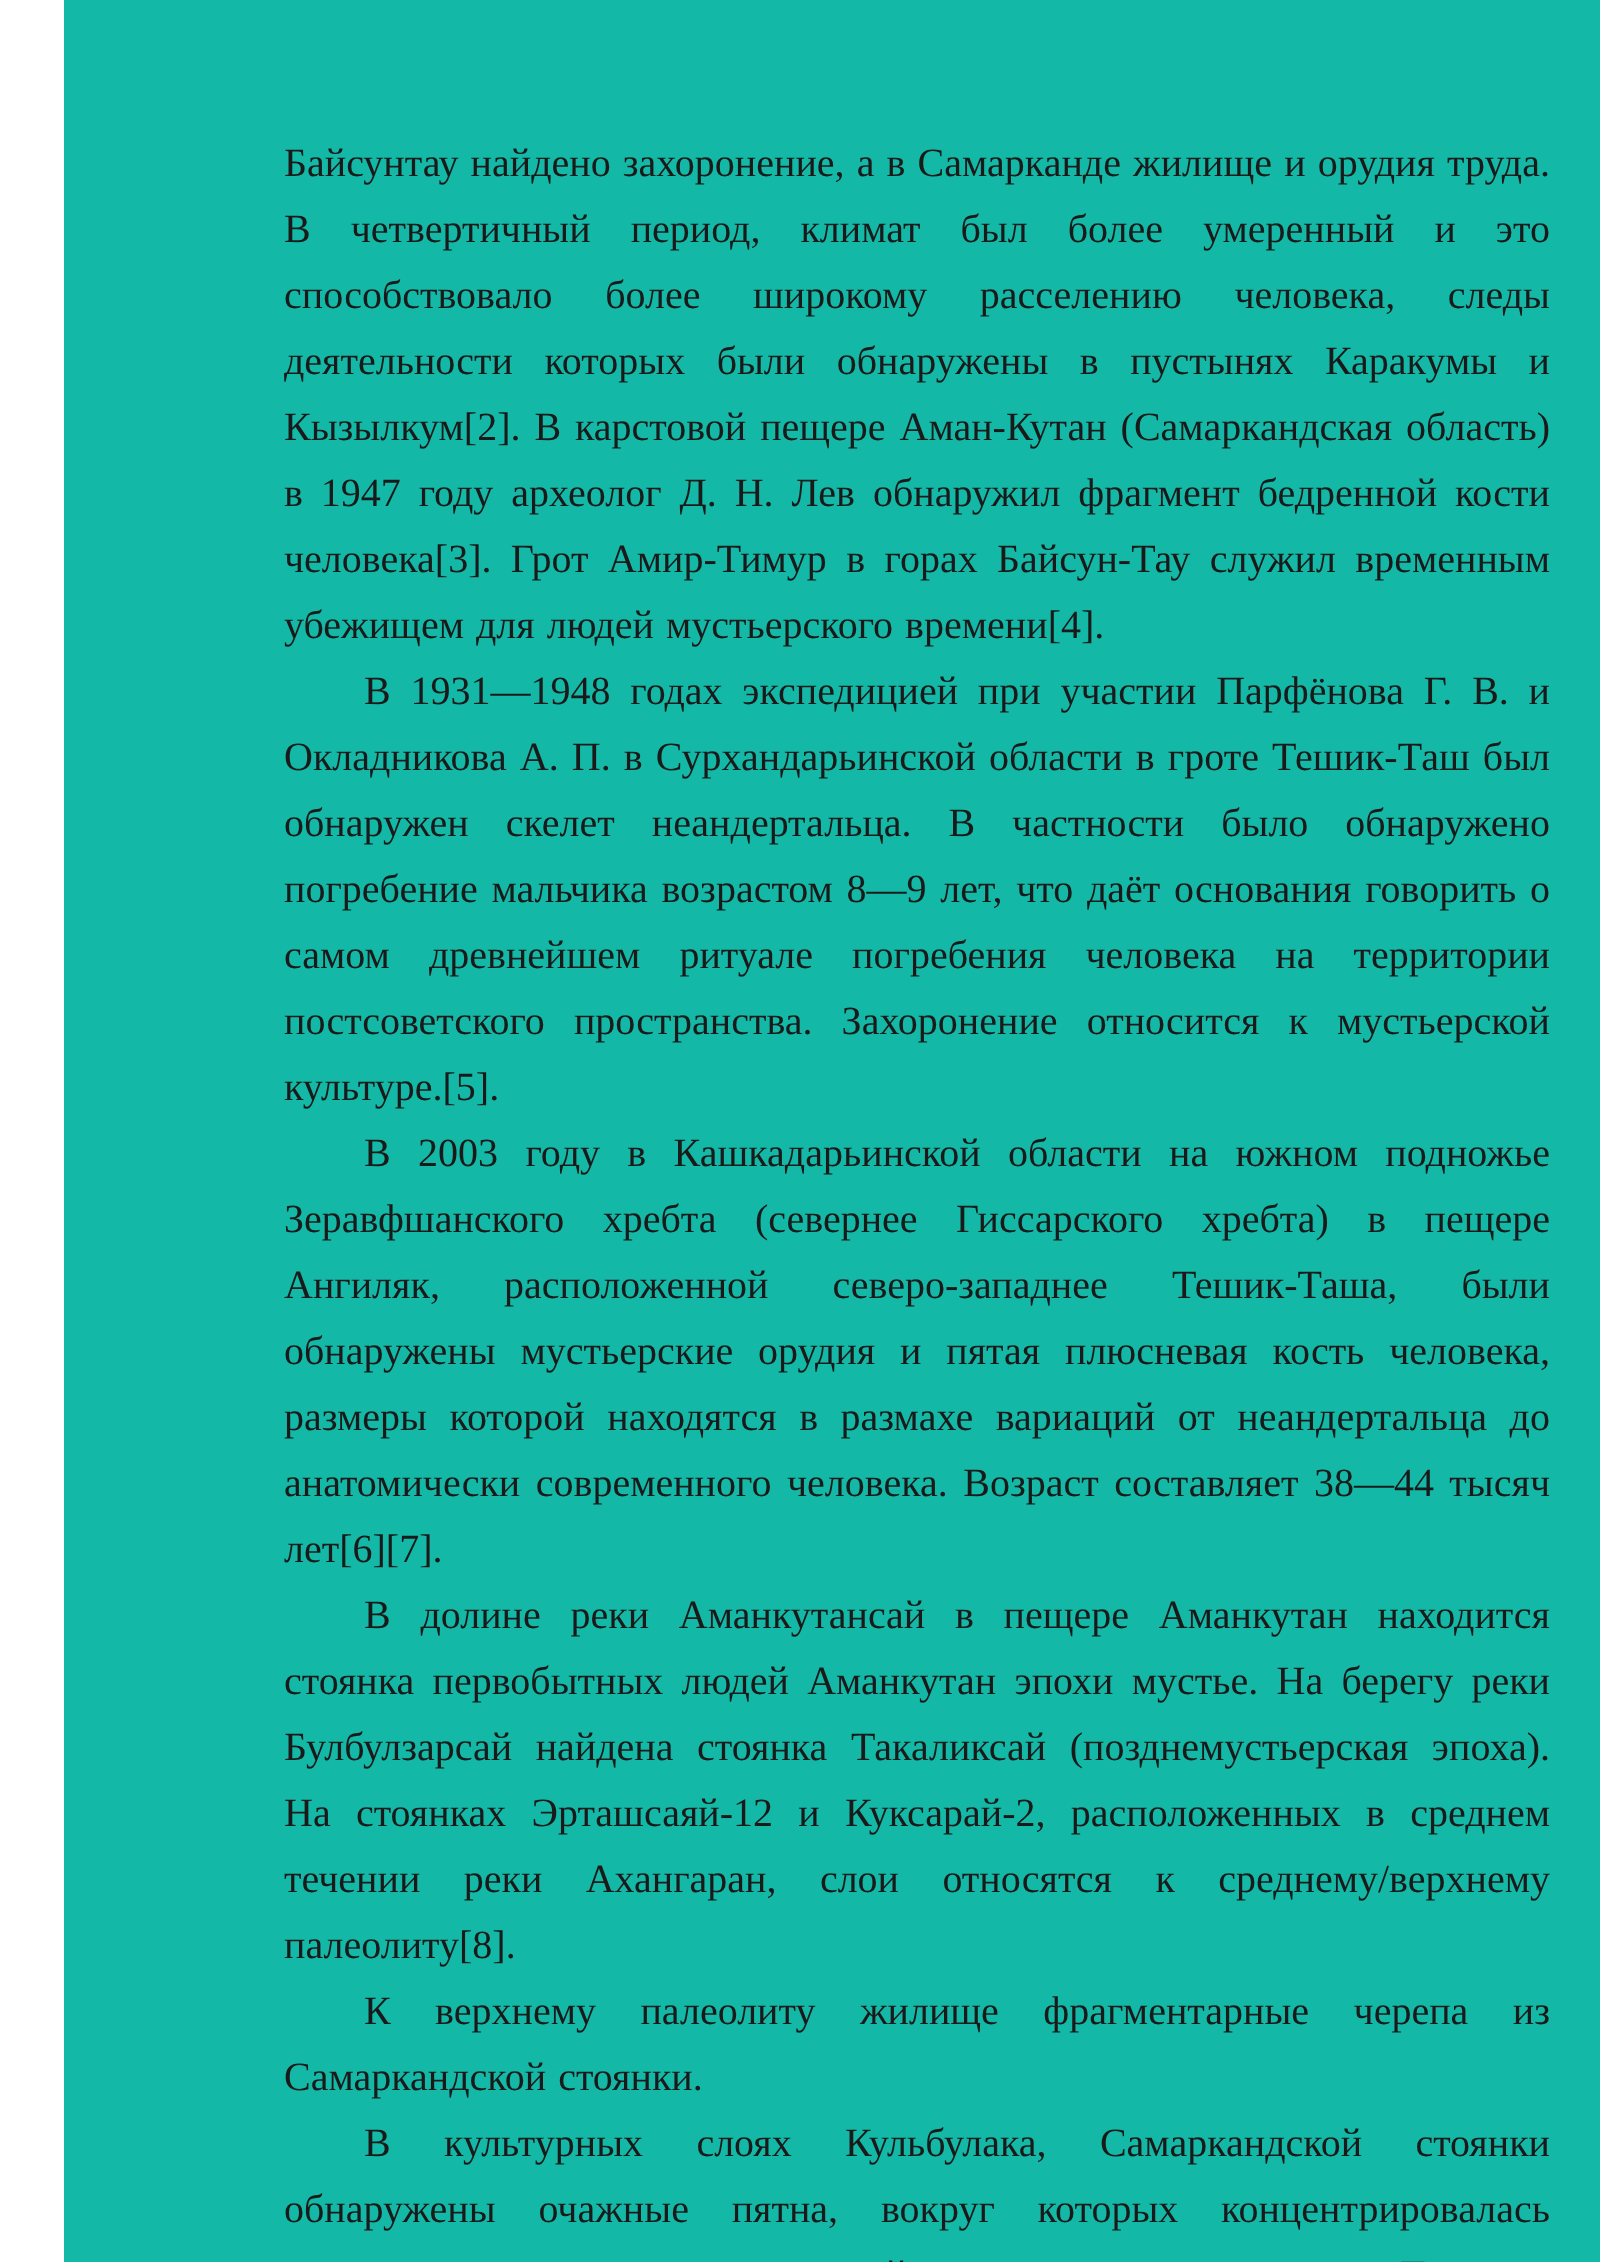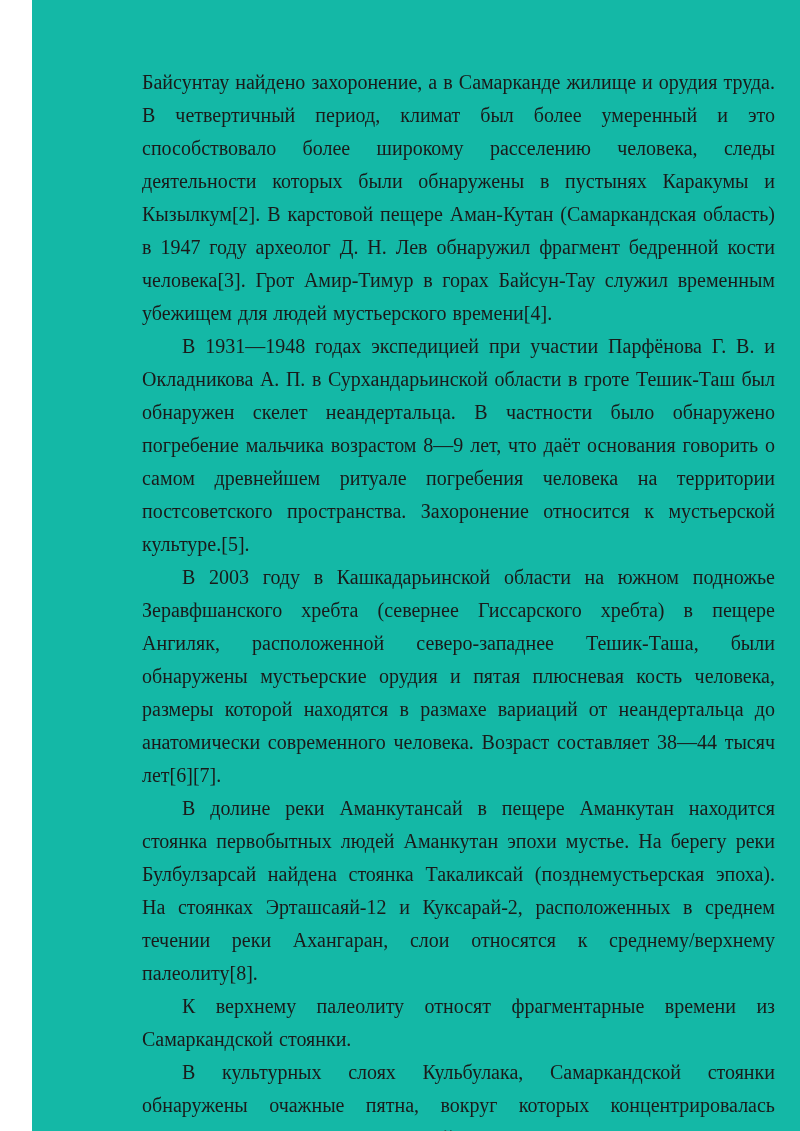--- a/index.html
+++ b/index.html
@@ -44,16 +44,16 @@
 </style>
 </head>
 <body>
 
 <div class="page">
   <div class="text-block">
     <p class="para para-first">Байсунтау найдено захоронение, а в Самарканде жилище и орудия труда. В четвертичный период, климат был более умеренный и это способствовало более широкому расселению человека, следы деятельности которых были обнаружены в пустынях Каракумы и Кызылкум[2]. В карстовой пещере Аман-Кутан (Самаркандская область) в 1947 году археолог Д. Н. Лев обнаружил фрагмент бедренной кости человека[3]. Грот Амир-Тимур в горах Байсун-Тау служил временным убежищем для людей мустьерского времени[4].</p>
     <p class="para">В 1931—1948 годах экспедицией при участии Парфёнова Г. В. и Окладникова А. П. в Сурхандарьинской области в гроте Тешик-Таш был обнаружен скелет неандертальца. В частности было обнаружено погребение мальчика возрастом 8—9 лет, что даёт основания говорить о самом древнейшем ритуале погребения человека на территории постсоветского пространства. Захоронение относится к мустьерской культуре.[5].</p>
     <p class="para">В 2003 году в Кашкадарьинской области на южном подножье Зеравфшанского хребта (севернее Гиссарского хребта) в пещере Ангиляк, расположенной северо-западнее Тешик-Таша, были обнаружены мустьерские орудия и пятая плюсневая кость человека, размеры которой находятся в размахе вариаций от неандертальца до анатомически современного человека. Возраст составляет 38—44 тысяч лет[6][7].</p>
     <p class="para">В долине реки Аманкутансай в пещере Аманкутан находится стоянка первобытных людей Аманкутан эпохи мустье. На берегу реки Булбулзарсай найдена стоянка Такаликсай (позднемустьерская эпоха). На стоянках Эрташсаяй-12 и Куксарай-2, расположенных в среднем течении реки Ахангаран, слои относятся к среднему/верхнему палеолиту[8].</p>
-    <p class="para">К верхнему палеолиту относят фрагментарные времени из Самаркандской стоянки.</p>
+    <p class="para">К верхнему палеолиту жилище фрагментарные черепа из Самаркандской стоянки.</p>
     <p class="para para-continues">В культурных слоях Кульбулака, Самаркандской стоянки обнаружены очажные пятна, вокруг которых концентрировалась основная жизнедеятельность людей эпохи позднего палеолита. Типично</p>
   </div>
 </div>
 
 </body></html>

